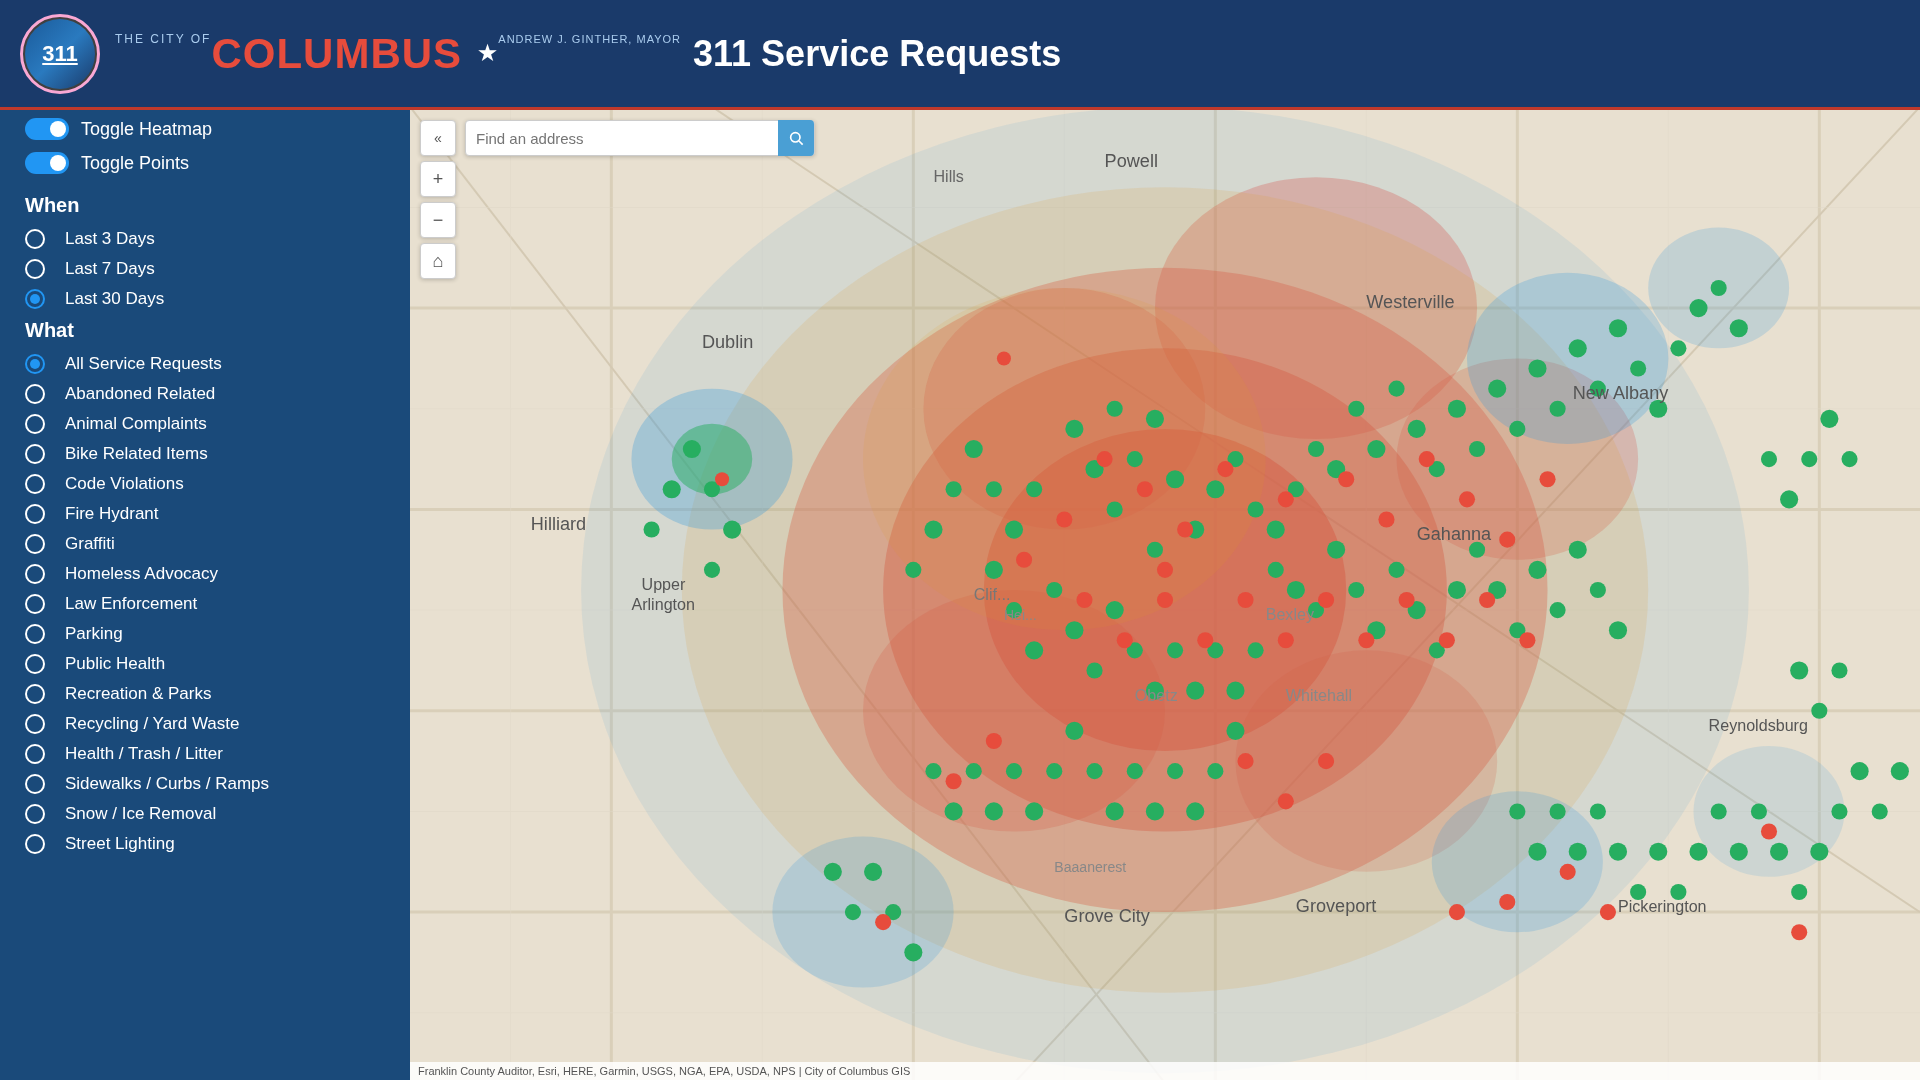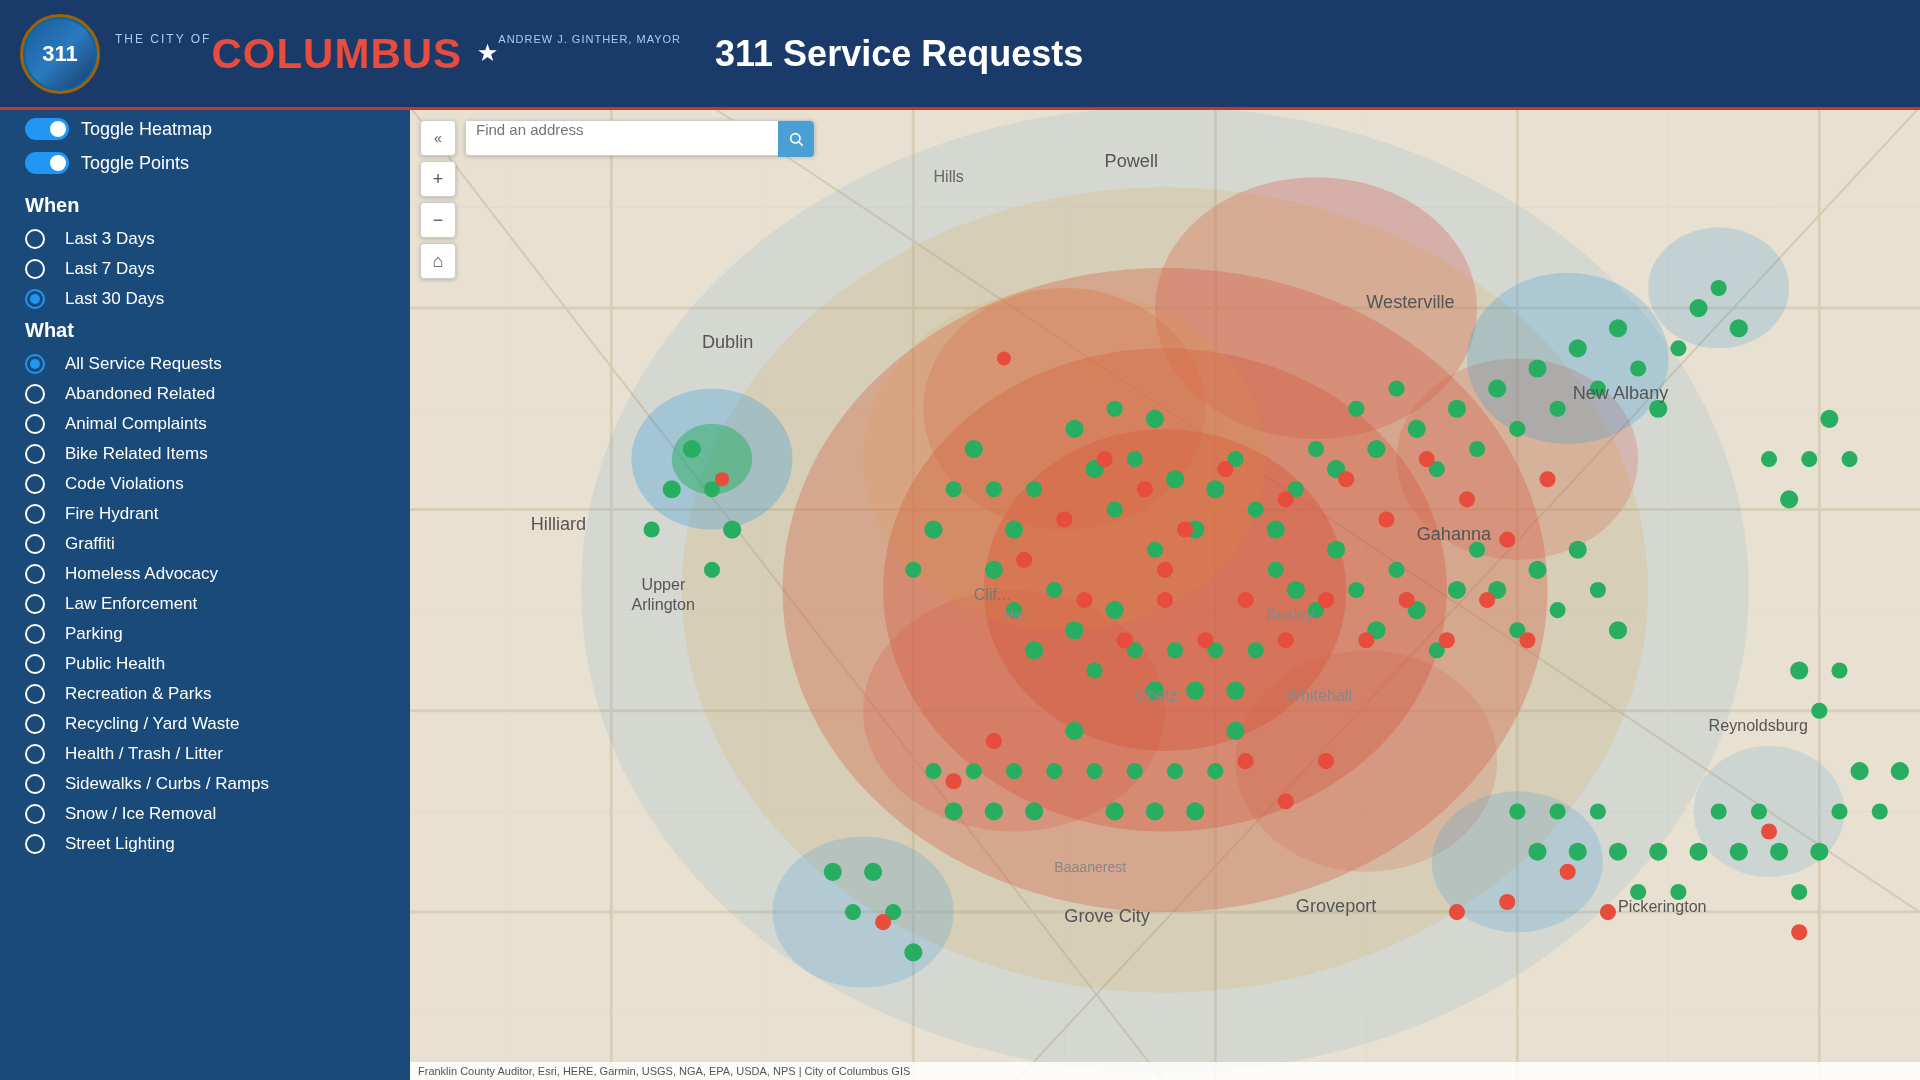--- a/index.html
+++ b/index.html
@@ -25,30 +25,31 @@
     }
     .logo-area {
       display: flex;
       align-items: center;
       gap: 15px;
     }
     .logo-circle {
       width: 80px;
       height: 80px;
       border-radius: 50%;
-      background: #0369a1;
-      border: 3px solid #a16207;
+      background: #404040;
+      border: 3px solid #f9a8d4;
       display: flex;
       align-items: center;
       justify-content: center;
       font-size: 28px;
       font-weight: bold;
       color: white;
       position: relative;
       overflow: hidden;
+      text-decoration: underline;
     }
     .logo-circle-inner {
       width: 70px;
       height: 70px;
       border-radius: 50%;
       background: linear-gradient(135deg, #1a5a9a 0%, #2a7abf 50%, #1a3a6a 100%);
       display: flex;
       align-items: center;
       justify-content: center;
       font-size: 22px;
@@ -75,21 +76,21 @@
     }
     .columbus-text span {
       color: #e74c3c;
     }
     .mayor-text {
       font-size: 11px;
       color: #aaccee;
       letter-spacing: 1px;
     }
     .header-title {
-      margin-left: 34px;
+      margin-left: 12px;
       font-size: 36px;
       font-weight: bold;
       color: white;
     }
 
     
     .main-content {
       display: flex;
       flex: 1;
       overflow: hidden;
@@ -212,21 +213,21 @@
     .map-btn.double-chevron {
       font-size: 14px;
     }
 
     
     .search-bar {
       position: absolute;
       top: 10px;
       left: 55px;
       display: flex;
-      align-items: flex-start;
+      align-items: center;
       background: white;
       border: 1px solid #ccc;
       border-radius: 4px;
       width: 350px;
       height: 36px;
       box-shadow: 0 1px 4px rgba(0,0,0,0.2);
       z-index: 10;
     }
     .search-input {
       flex: 1;

